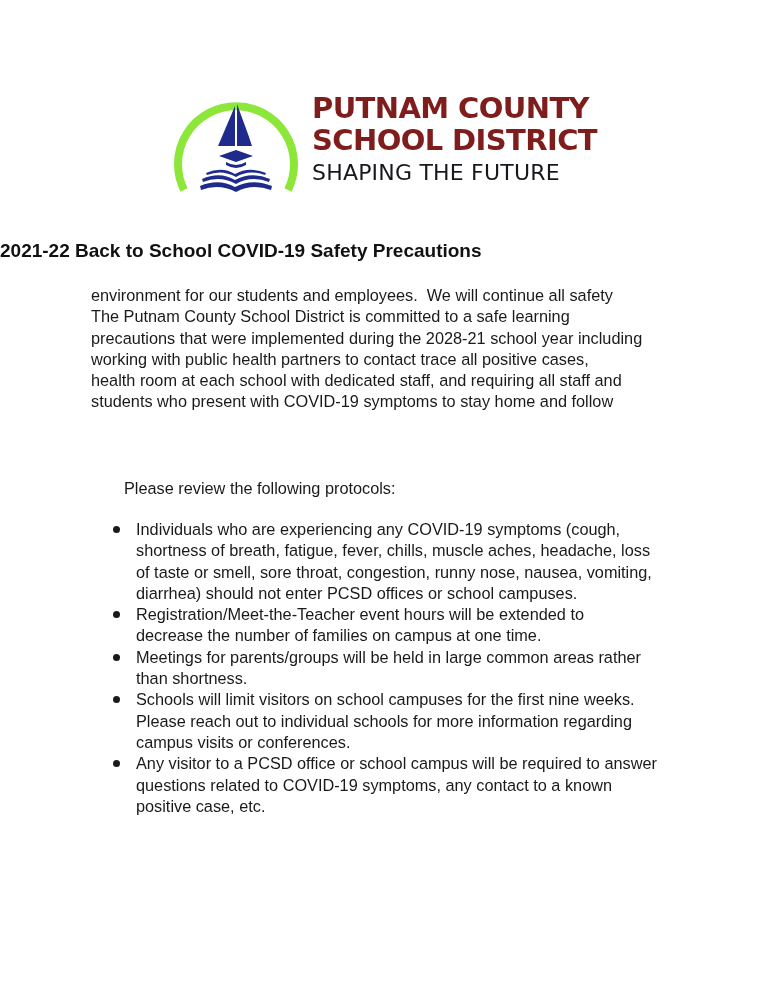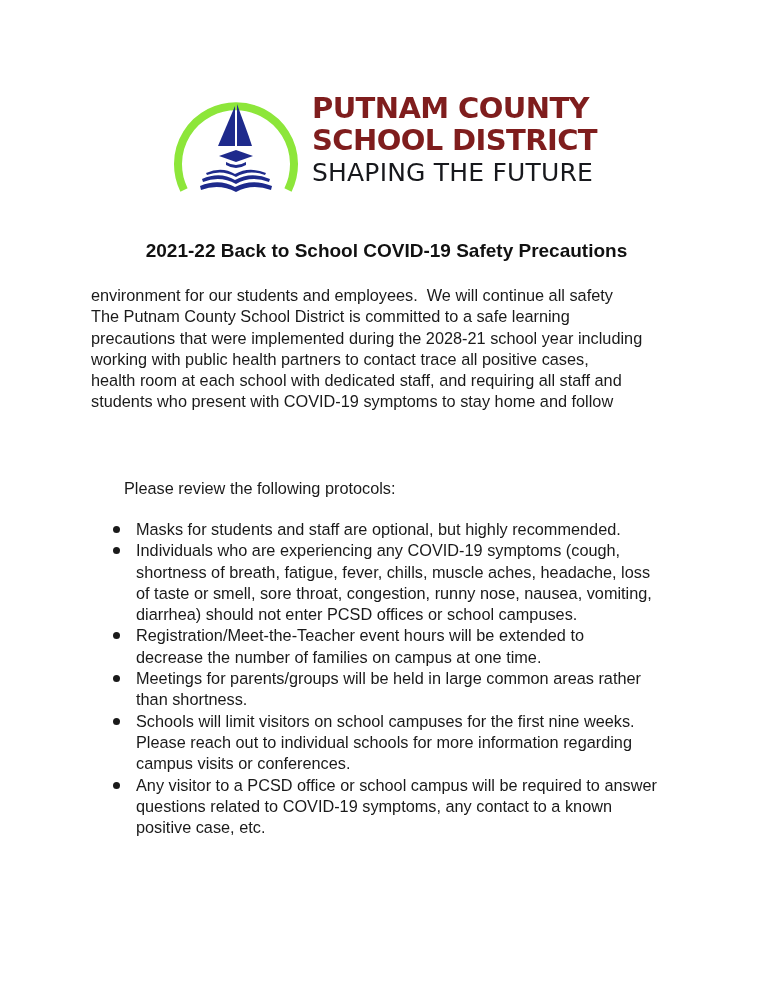--- a/index.html
+++ b/index.html
@@ -40,33 +40,33 @@
       font-weight: bold;
       font-size: 29px;
       line-height: 32px;
       letter-spacing: -0.6px;
       color: #7f1d1d;
       white-space: nowrap;
     }
     .logo-line3 {
       font-family: "DejaVu Sans", sans-serif;
       font-weight: normal;
-      font-size: 25px;
+      font-size: 22px;
       line-height: 32px;
       letter-spacing: 0.2px;
       color: #17181c;
       white-space: nowrap;
       margin-top: 1px;
     }
     .title {
       position: absolute;
       left: 0;
       width: 773px;
       top: 239px;
-      text-align: center;
+      text-align: left;
       font-family: "Liberation Sans", sans-serif;
       font-weight: bold;
       font-size: 19px;
       line-height: 24px;
       color: #111111;
     }
     .body-text {
       position: absolute;
       left: 91px;
       width: 600px;
@@ -152,24 +152,20 @@
   <span class="intro-line">working with public health partners to contact trace all positive cases,</span>
   <span class="intro-line">health room at each school with dedicated staff, and requiring all staff and</span>
   <span class="intro-line">students who present with COVID-19 symptoms to stay home and follow</span>
 </div>
 
 <div class="body-text review">Please review the following protocols:</div>
 
 <ul class="protocols">
   <li>
     <span class="bullet"></span>
-    <span class="li-line">Masks for students and staff are optional, but highly recommended.</span>
-  </li>
-  <li>
-    <span class="bullet"></span>
     <span class="li-line">Individuals who are experiencing any COVID-19 symptoms (cough,</span>
     <span class="li-line">shortness of breath, fatigue, fever, chills, muscle aches, headache, loss</span>
     <span class="li-line">of taste or smell, sore throat, congestion, runny nose, nausea, vomiting,</span>
     <span class="li-line">diarrhea) should not enter PCSD offices or school campuses.</span>
   </li>
   <li>
     <span class="bullet"></span>
     <span class="li-line">Registration/Meet-the-Teacher event hours will be extended to</span>
     <span class="li-line">decrease the number of families on campus at one time.</span>
   </li>

